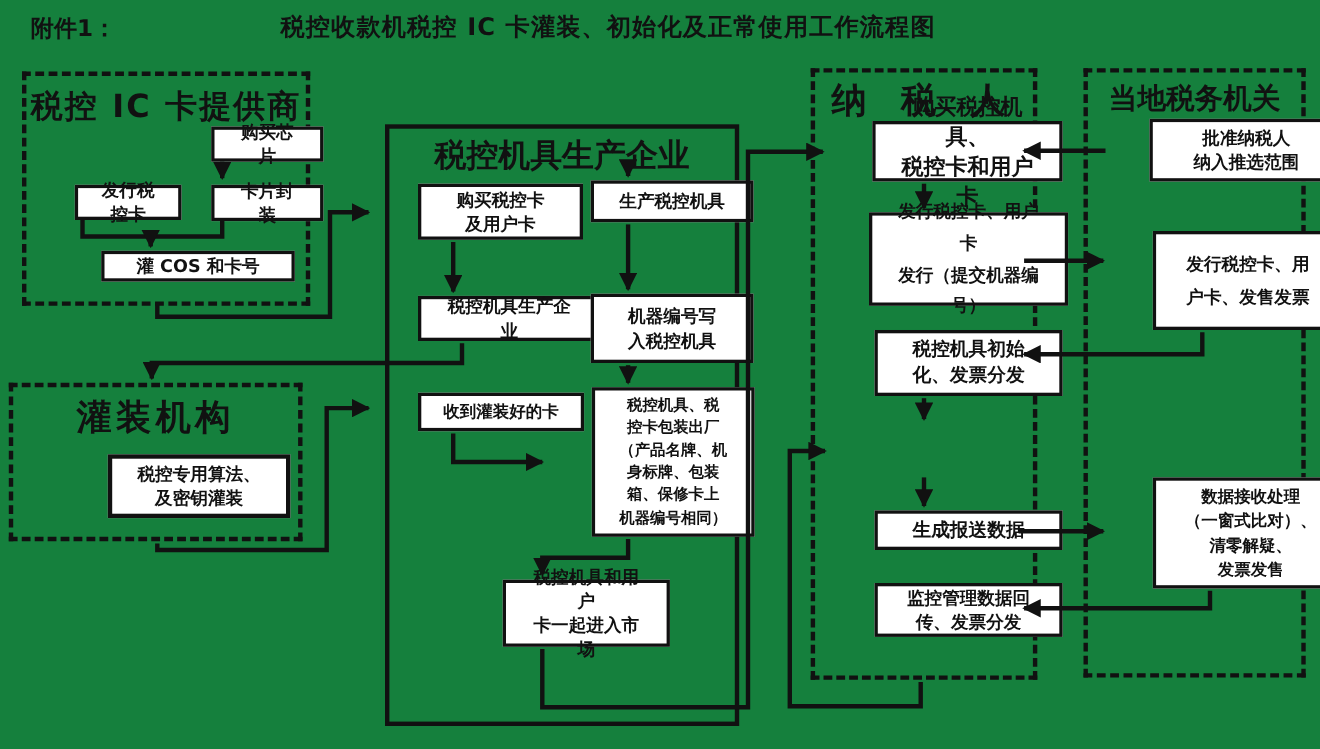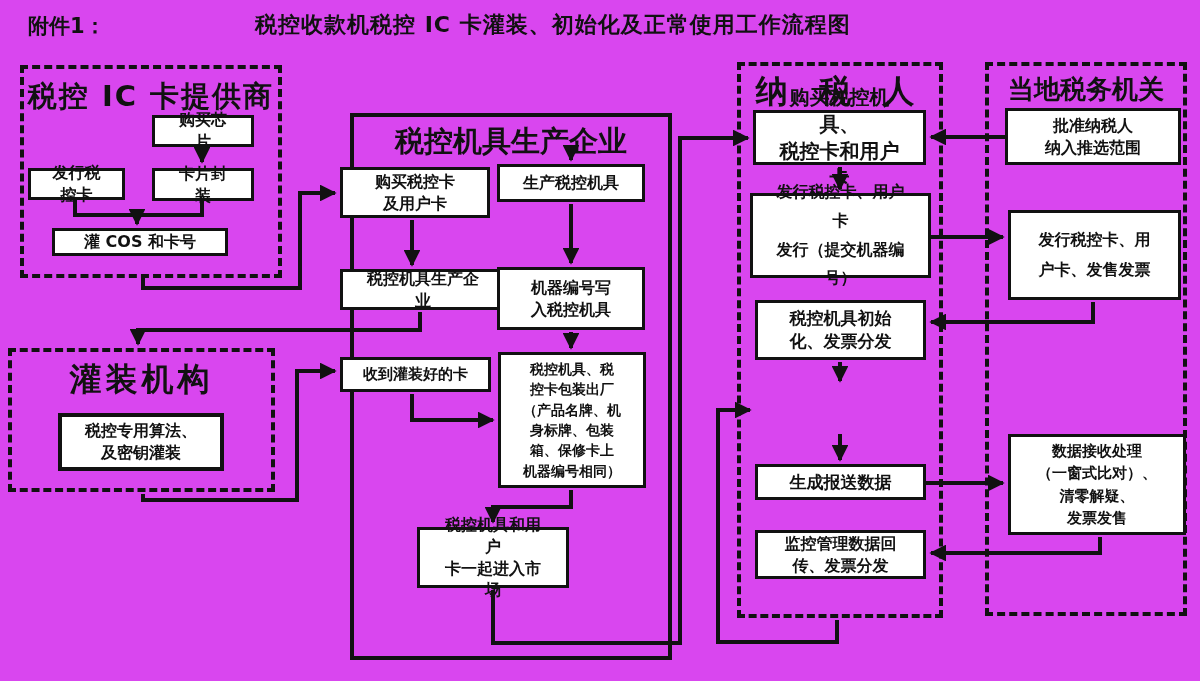--- a/index.html
+++ b/index.html
@@ -1,30 +1,31 @@
 <!DOCTYPE html>
 <html><head>
 <meta charset="utf-8">
 <style>
   html,body{margin:0;padding:0;background:#fff;}
   .canvas{
-    position:relative;width:1200px;height:681px;background:#d946ef;
+    position:relative;width:1200px;height:681px;background:#15803d;
     font-family:"DejaVu Sans","Liberation Sans",sans-serif;
     color:#111;overflow:hidden;
   }
   .abs{position:absolute;}
   .hdr{font-weight:bold;white-space:nowrap;}
   .group{position:absolute;border:4px dashed #111;background:transparent;box-sizing:border-box;}
   .group.solid{border-style:solid;border-width:4px;}
   .group-title{position:absolute;width:100%;text-align:center;font-weight:bold;white-space:nowrap;}
   .node{
     position:absolute;border:3px solid #111;background:#fff;box-sizing:border-box;
     display:flex;align-items:center;justify-content:center;text-align:center;
     font-weight:bold;font-size:15px;line-height:1.35;white-space:pre-line;
     padding:1px 19px;
+    margin-left:40px;
   }
   svg.flow{position:absolute;left:0;top:0;pointer-events:none;}
   svg.flow polyline, svg.flow line{fill:none;stroke:#111;stroke-width:4;}
 </style>
 </head>
 <body>
 
 <div class="canvas">
 
   <div class="abs hdr" style="left:28px;top:12px;font-size:21px;">附件1：</div>

